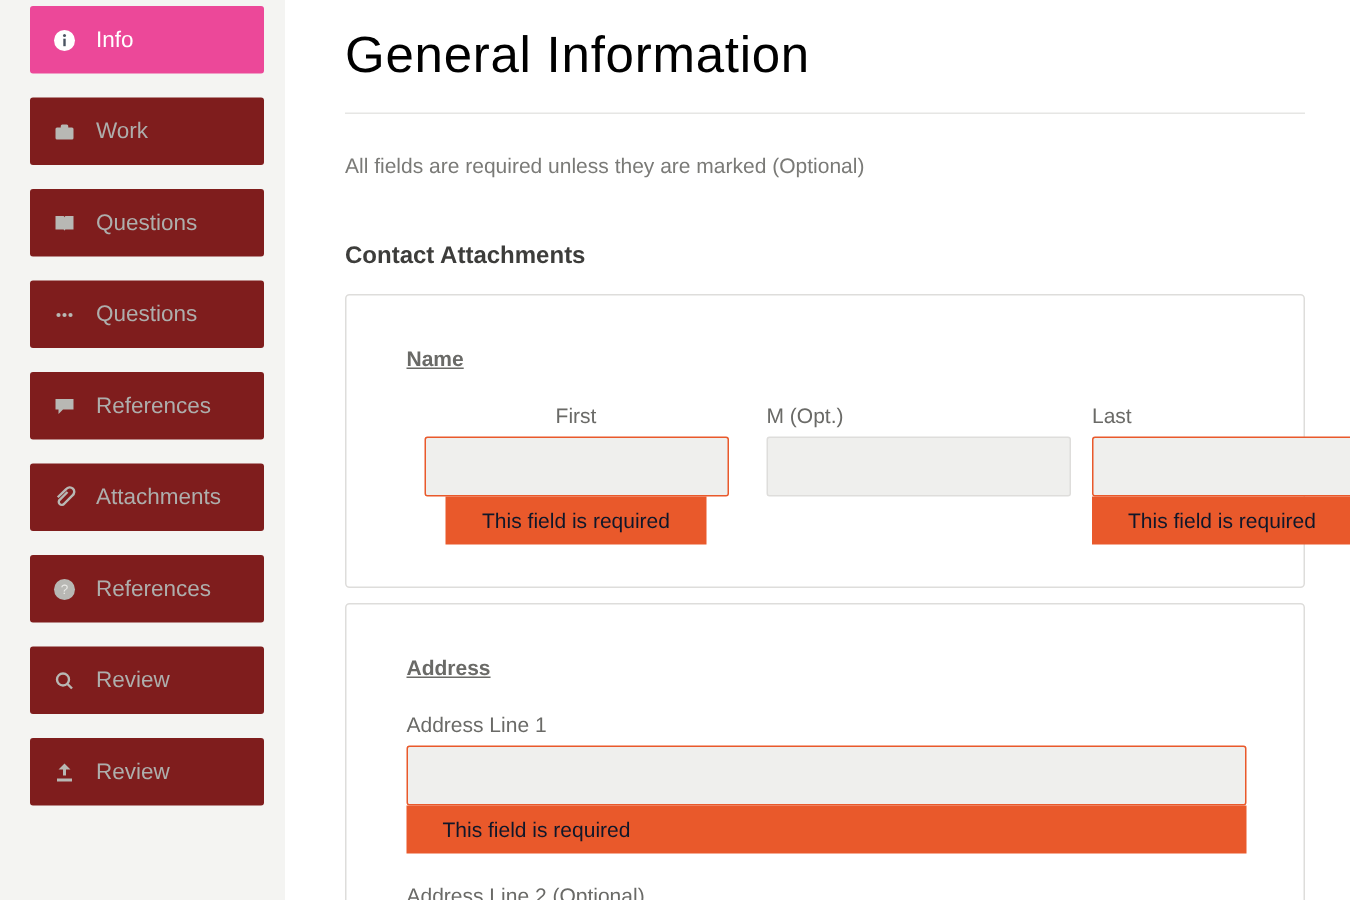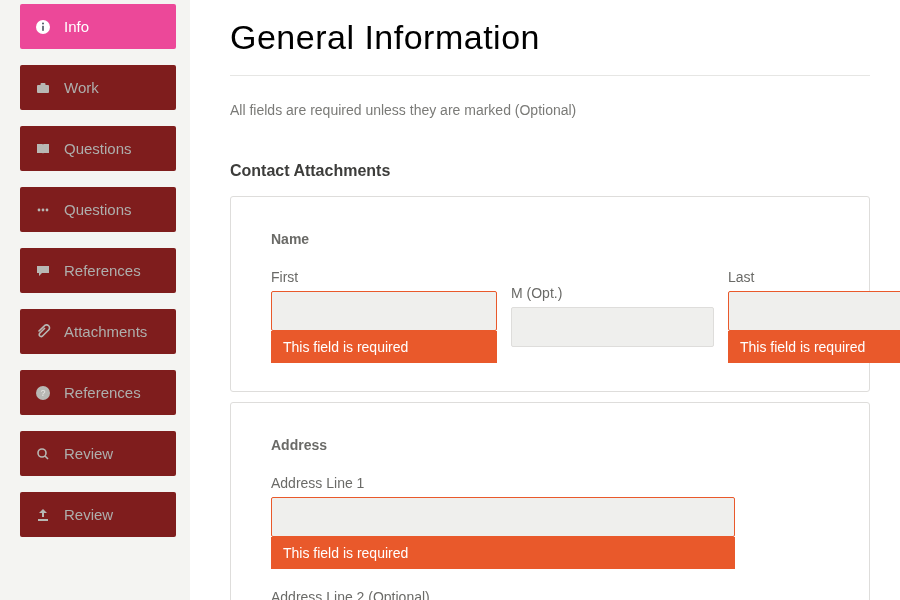--- a/index.html
+++ b/index.html
@@ -76,50 +76,51 @@
     border: 1px solid #dedddb;
     border-radius: 3px;
     padding: 34px 40px 28px 40px;
     margin-bottom: 10px;
     background: #fff;
   }
   .group-title {
     font-size: 14px;
     font-weight: 700;
     color: #6a6a67;
+    text-decoration: underline;
     margin-bottom: 22px;
     display: block;
   }
   .row { display: flex; gap: 14px; }
   .field { display: flex; flex-direction: column; }
-  .field-first { flex: 0 0 226px; }
-  .field-mi    { flex: 0 0 82px; margin-top: 16px; }
+  .field-first { flex: 0 0 226px; align-items: center; }
+  .field-mi    { flex: 0 0 82px; }
   .field-last  { flex: 0 0 226px; }
-  .field-full  { width: 464px; justify-content: flex-end; }
+  .field-full  { width: 560px; justify-content: flex-end; }
   .field-label {
     font-size: 14px;
     color: #6a6a67;
     margin-bottom: 6px;
   }
   .text-input {
     height: 40px;
     border: 1px solid #dedddb;
     background: #efefed;
     padding: 0 10px;
     font-size: 14px;
     color: #333;
     outline: none;
     border-radius: 2px;
   }
   .text-input.error { border-color: #e9592b; }
   .err-msg {
     background: #e9592b;
-    color: #ffffff;
-    font-size: 14px;
-    padding: 8px 12px;
+    color: #0f172a;
+    font-size: 14px;
+    padding: 8px 24px;
     margin-top: 0px;
   }
   .spacer20 { height: 20px; }
 </style>
 </head>
 <body>
 
 <div class="app">
 
   <nav class="sidebar">

